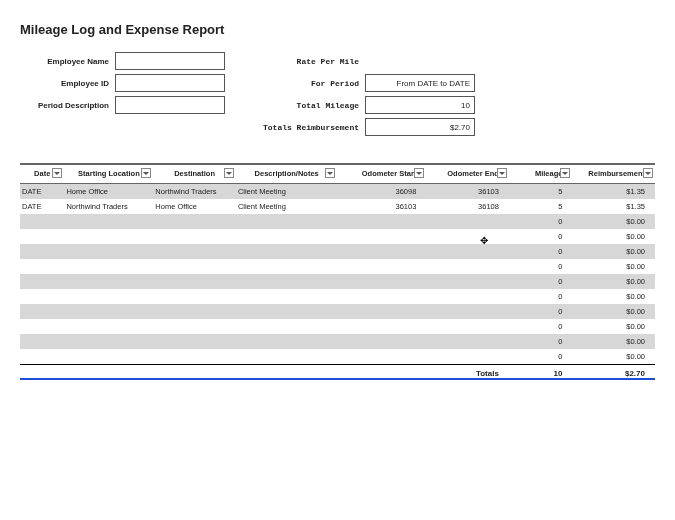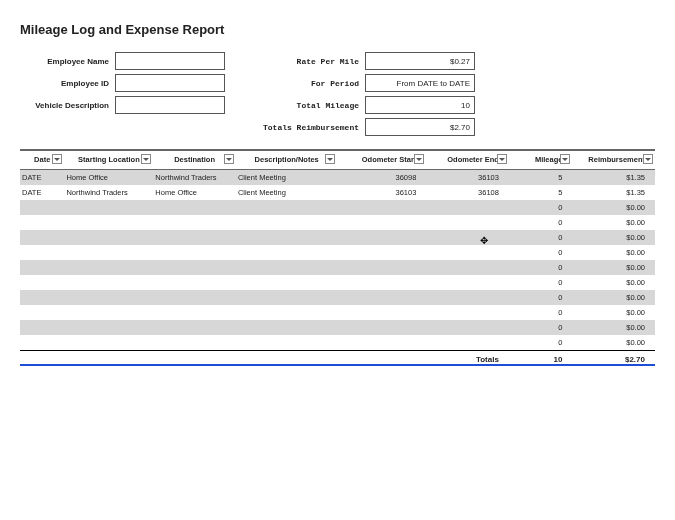--- a/index.html
+++ b/index.html
@@ -20,21 +20,21 @@
   .title {
     font-size: 13px;
     font-weight: bold;
     margin-bottom: 14px;
   }
 
   
   .header-form {
     display: flex;
     gap: 30px;
-    margin-bottom: 12px;
+    margin-bottom: 26px;
   }
   .form-col {
     display: flex;
     flex-direction: column;
     gap: 2px;
   }
   .form-row {
     display: flex;
     align-items: center;
     height: 20px;
@@ -163,29 +163,28 @@
     <div class="form-col col1">
       <div class="form-row">
         <div class="form-label">Employee Name</div>
         <div class="form-box empty"></div>
       </div>
       <div class="form-row">
         <div class="form-label">Employee ID</div>
         <div class="form-box empty"></div>
       </div>
       <div class="form-row">
-        <div class="form-label">Vehicle Description</div>
+        <div class="form-label">Period Description</div>
         <div class="form-box empty"></div>
       </div>
     </div>
 
     <div class="form-col col2">
       <div class="form-row">
         <div class="form-label">Rate Per Mile</div>
-        <div class="form-box">$0.27</div>
       </div>
       <div class="form-row">
         <div class="form-label">For Period</div>
         <div class="form-box">From DATE to DATE</div>
       </div>
       <div class="form-row">
         <div class="form-label">Total Mileage</div>
         <div class="form-box">10</div>
       </div>
       <div class="form-row">

